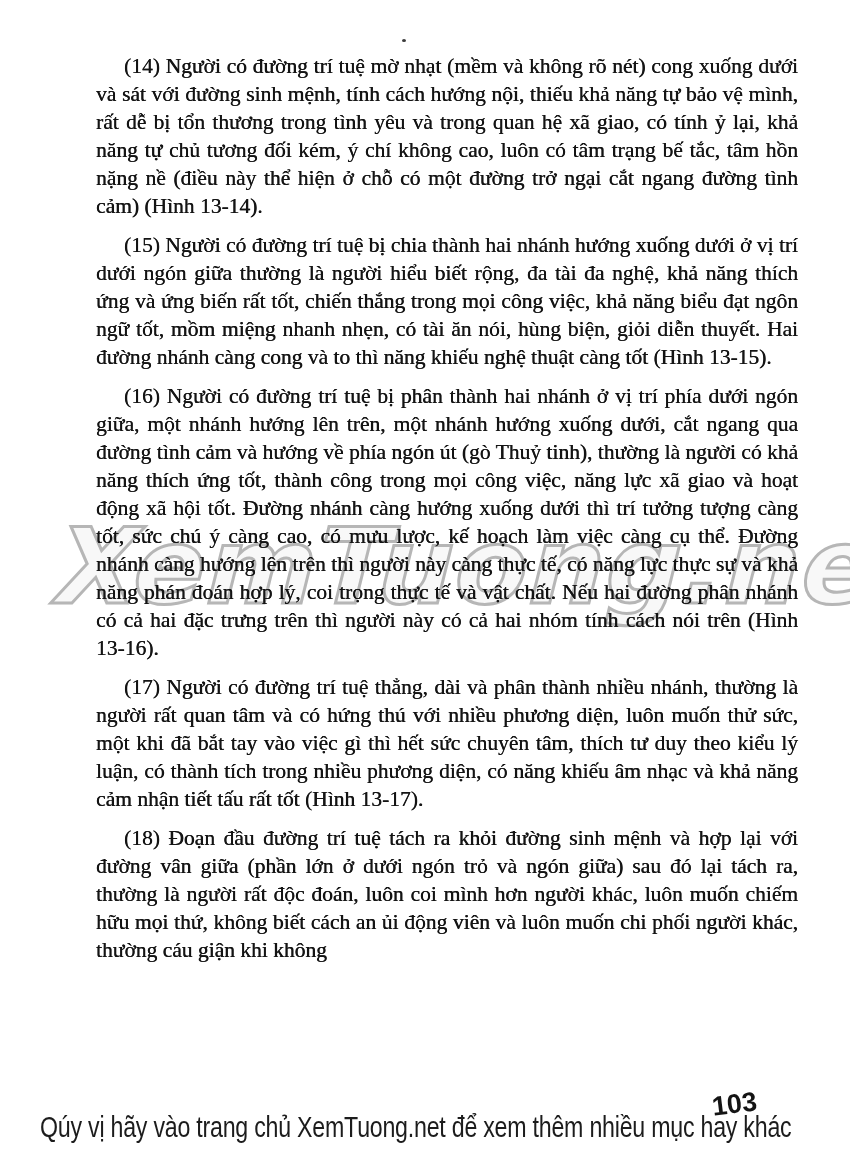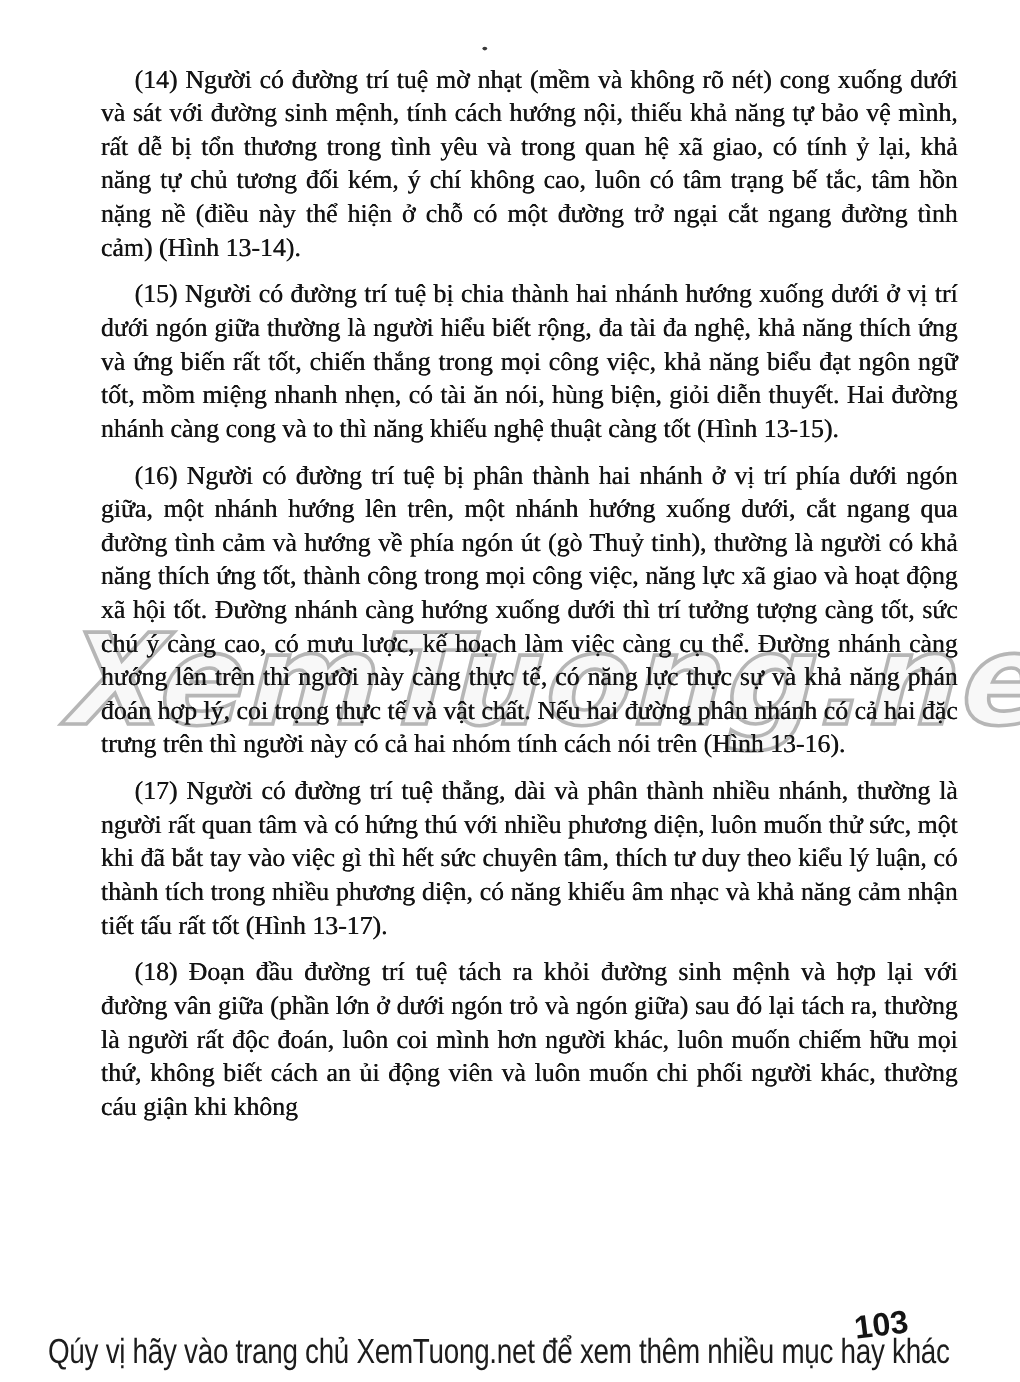--- a/index.html
+++ b/index.html
@@ -48,21 +48,21 @@
     width: 714px;
     z-index: 1;
     font-family: "Liberation Serif", "DejaVu Serif", serif;
     font-size: 21.5px;
     line-height: 28px;
     color: #141414;
     text-align: justify;
     text-shadow: 0.35px 0 0 currentColor; 
   }
   .para {
-    margin: 0 0 11px 0;
+    margin: 0 0 11px 12px;
     text-indent: 28px;
   }
   .footer {
     position: absolute;
     left: 40px;
     bottom: 8px;
     z-index: 2;
     font-family: "Liberation Sans", "DejaVu Sans", sans-serif;
     font-size: 29px;
     color: #1c1c1c;

